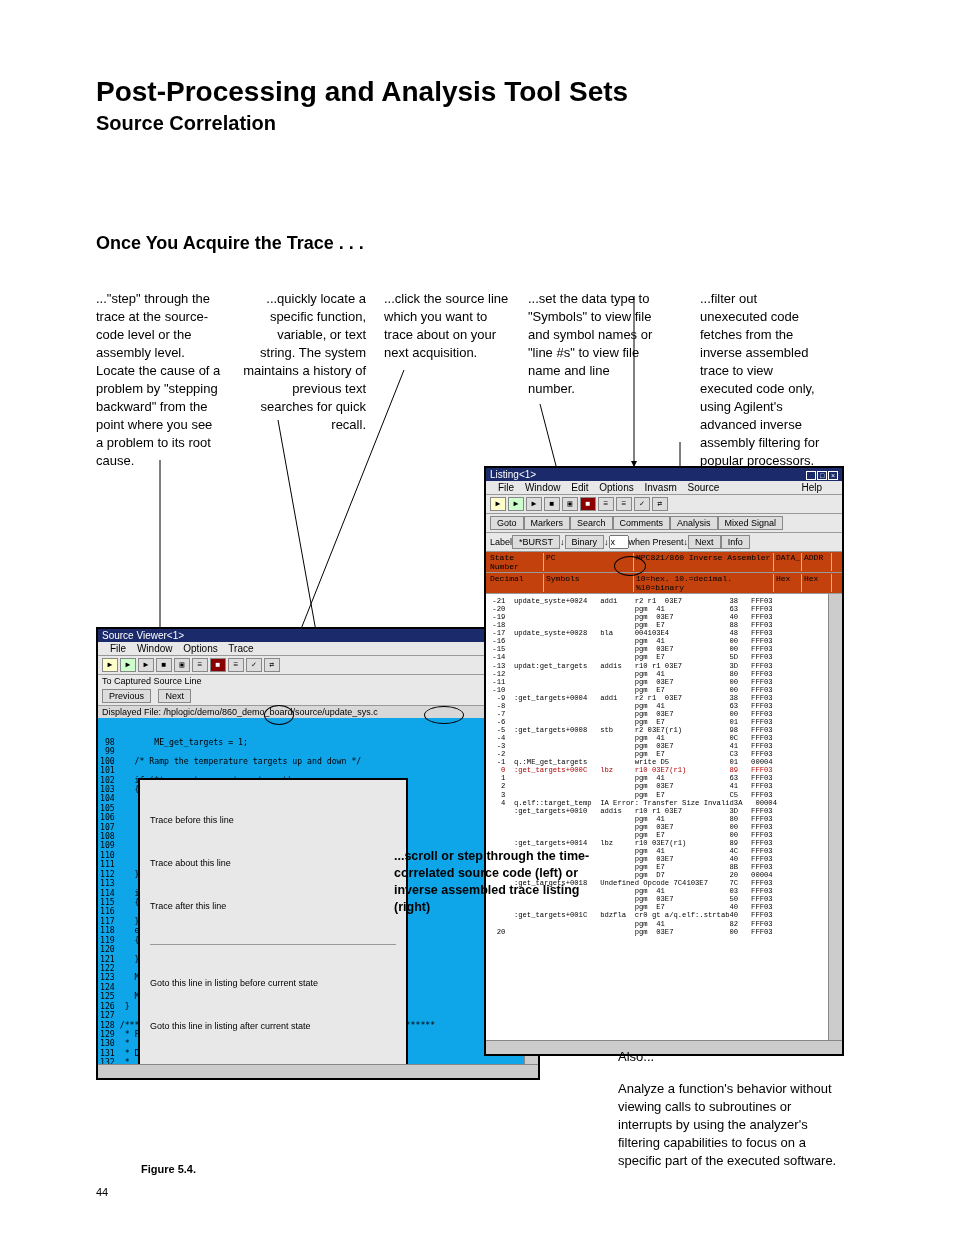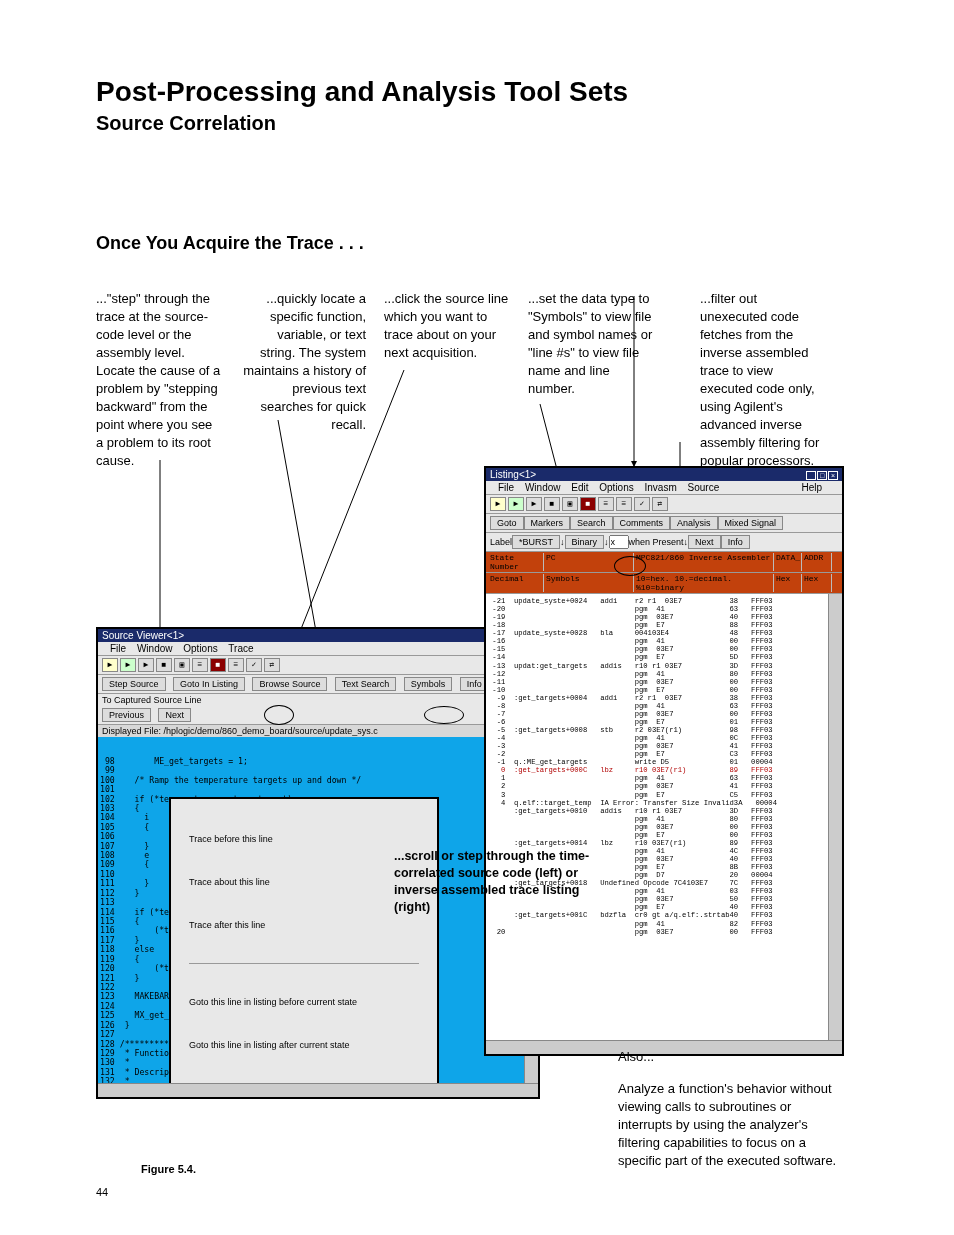--- a/index.html
+++ b/index.html
@@ -29,21 +29,21 @@
   .titlebar { background: #1a2a6a; color: #fff; padding: 1px 4px; font-family: Arial; font-size: 10px; display:flex; justify-content:space-between; }
   .menubar { background:#e8e8e8; border-bottom:1px solid #999; padding:1px 12px; font-family:Arial; font-size:10px; }
   .menubar span { margin-right: 8px; }
   .toolbar-ic { background:#e8e8e8; padding:2px 4px; border-bottom:1px solid #999; display:flex; gap:2px; }
   .tbtn { width:16px; height:14px; border:1px solid #888; background:#ddd; display:inline-block; font-size:8px; text-align:center; line-height:12px; }
   .btnrow { padding:2px 4px; border-bottom:1px solid #999; }
   .btnrow button, .btnrow .lbl { font-family:Arial; font-size:9px; border:1px solid #888; background:#ddd; padding:1px 6px; margin-right:2px; }
   .frame-lbl { font-family:Arial; font-size:9px; padding:1px 4px; }
   .file-line { font-family:Arial; font-size:9px; padding:1px 4px; background:#d8d8d8; }
   .code-area { background:#0ea5e9; height:360px; overflow:hidden; padding:1px 2px; white-space:pre; line-height:1.15; font-size:8.2px; position:relative;}
-  .ctx-menu { position:absolute; border:2px solid #000; background:#e8e8e8; font-family:Arial; font-size:9px; padding:4px 18px; line-height:1.6;margin-left:31px; }
+  .ctx-menu { position:absolute; border:2px solid #000; background:#e8e8e8; font-family:Arial; font-size:9px; padding:4px 10px; line-height:1.6; }
   .ctx-menu hr { border:none; border-top:1px solid #999; margin:2px 0; }
   .scrollbar-v { position:absolute; right:0; top:0; bottom:14px; width:14px; background:#ccc; border-left:1px solid #888;}
   .scrollbar-h { position:absolute; left:0; right:0; bottom:0; height:14px; background:#ccc; border-top:1px solid #888;}
 
   
   .win-ls { left: 484px; top: 466px; width: 360px; }
   .rowbar { padding:2px 4px; border-bottom:1px solid #999; font-family:Arial; font-size:9px; display:flex; align-items:center; flex-wrap:wrap;}
   .rowbar .btn { border:1px solid #888; background:#ddd; padding:1px 6px; }
   .rowbar input { font-size:9px; width:50px; }
   .listing-area { background:#fff; height:460px; overflow:hidden; padding:3px 2px; white-space:pre; line-height:1.12; font-size:7.2px; font-family:"Courier New",monospace; position:relative;}
@@ -113,28 +113,20 @@
     <span class="tbtn" style="background:#ffc;">▶</span>
     <span class="tbtn" style="background:#cfc;">▶</span>
     <span class="tbtn">▶</span>
     <span class="tbtn">■</span>
     <span class="tbtn">▣</span>
     <span class="tbtn">≡</span>
     <span class="tbtn" style="background:#8b0000;color:#fff;">■</span>
     <span class="tbtn">≡</span>
     <span class="tbtn">✓</span>
     <span class="tbtn">⇄</span>
-  </div>
-  <div class="btnrow">
-    <button>Step Source</button>
-    <button>Goto In Listing</button>
-    <button>Browse Source</button>
-    <button>Text Search</button>
-    <button>Symbols</button>
-    <button>Info</button>
   </div>
   <div class="frame-lbl">To Captured Source Line</div>
   <div class="btnrow" style="border-top:none;">
     <button>Previous</button>
     <button>Next</button>
   </div>
   <div class="file-line">Displayed File: /hplogic/demo/860_demo_board/source/update_sys.c</div>
   <div class="code-area">
     <pre> 98        ME_get_targets = 1;
  99

